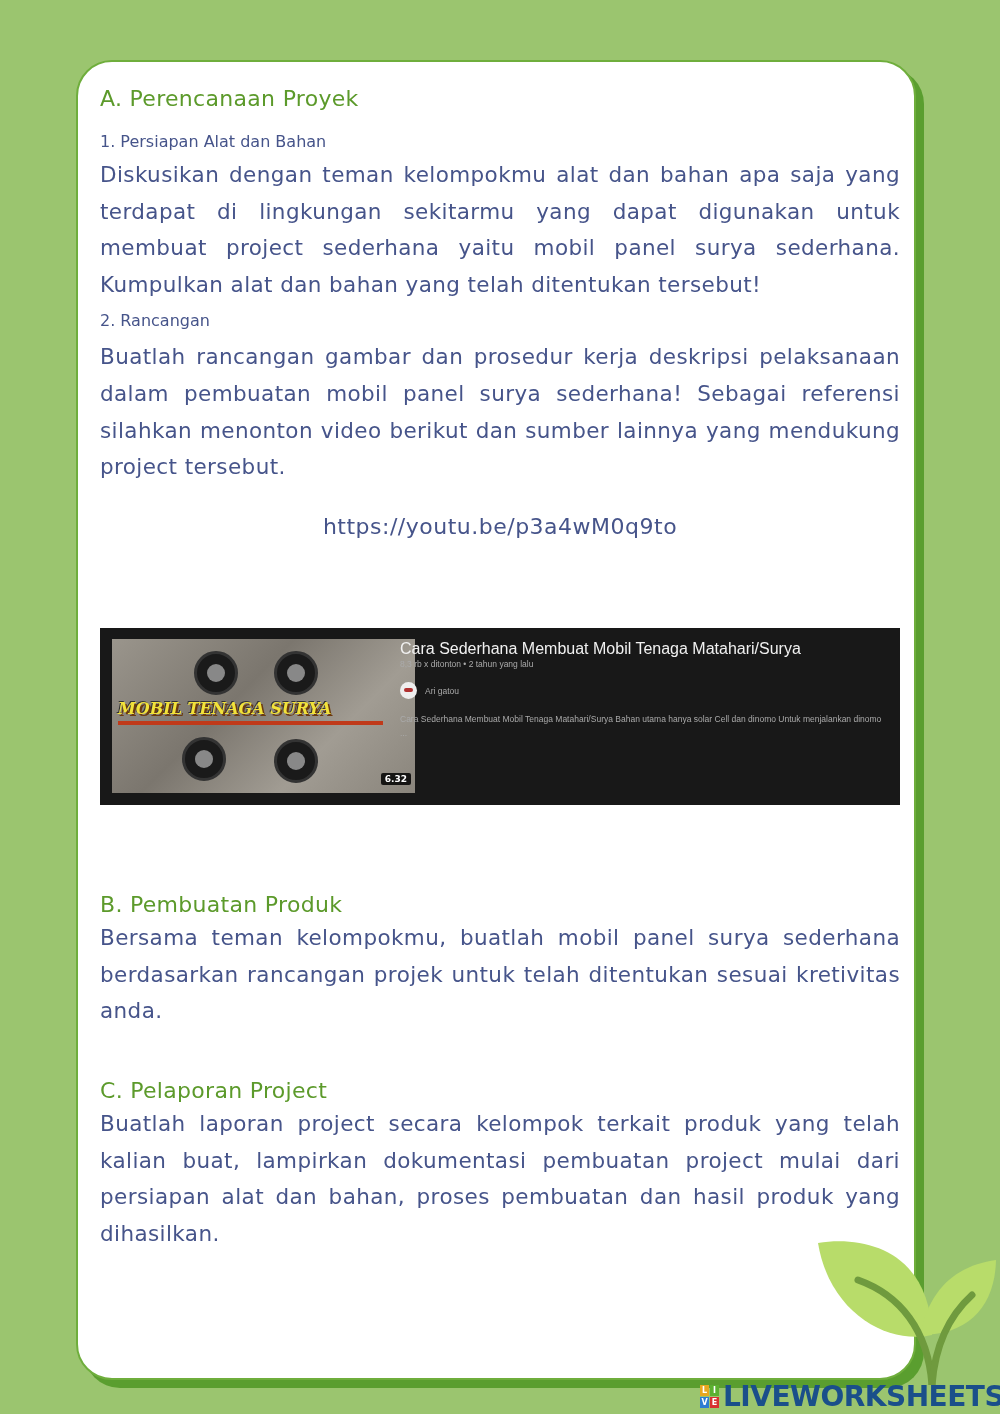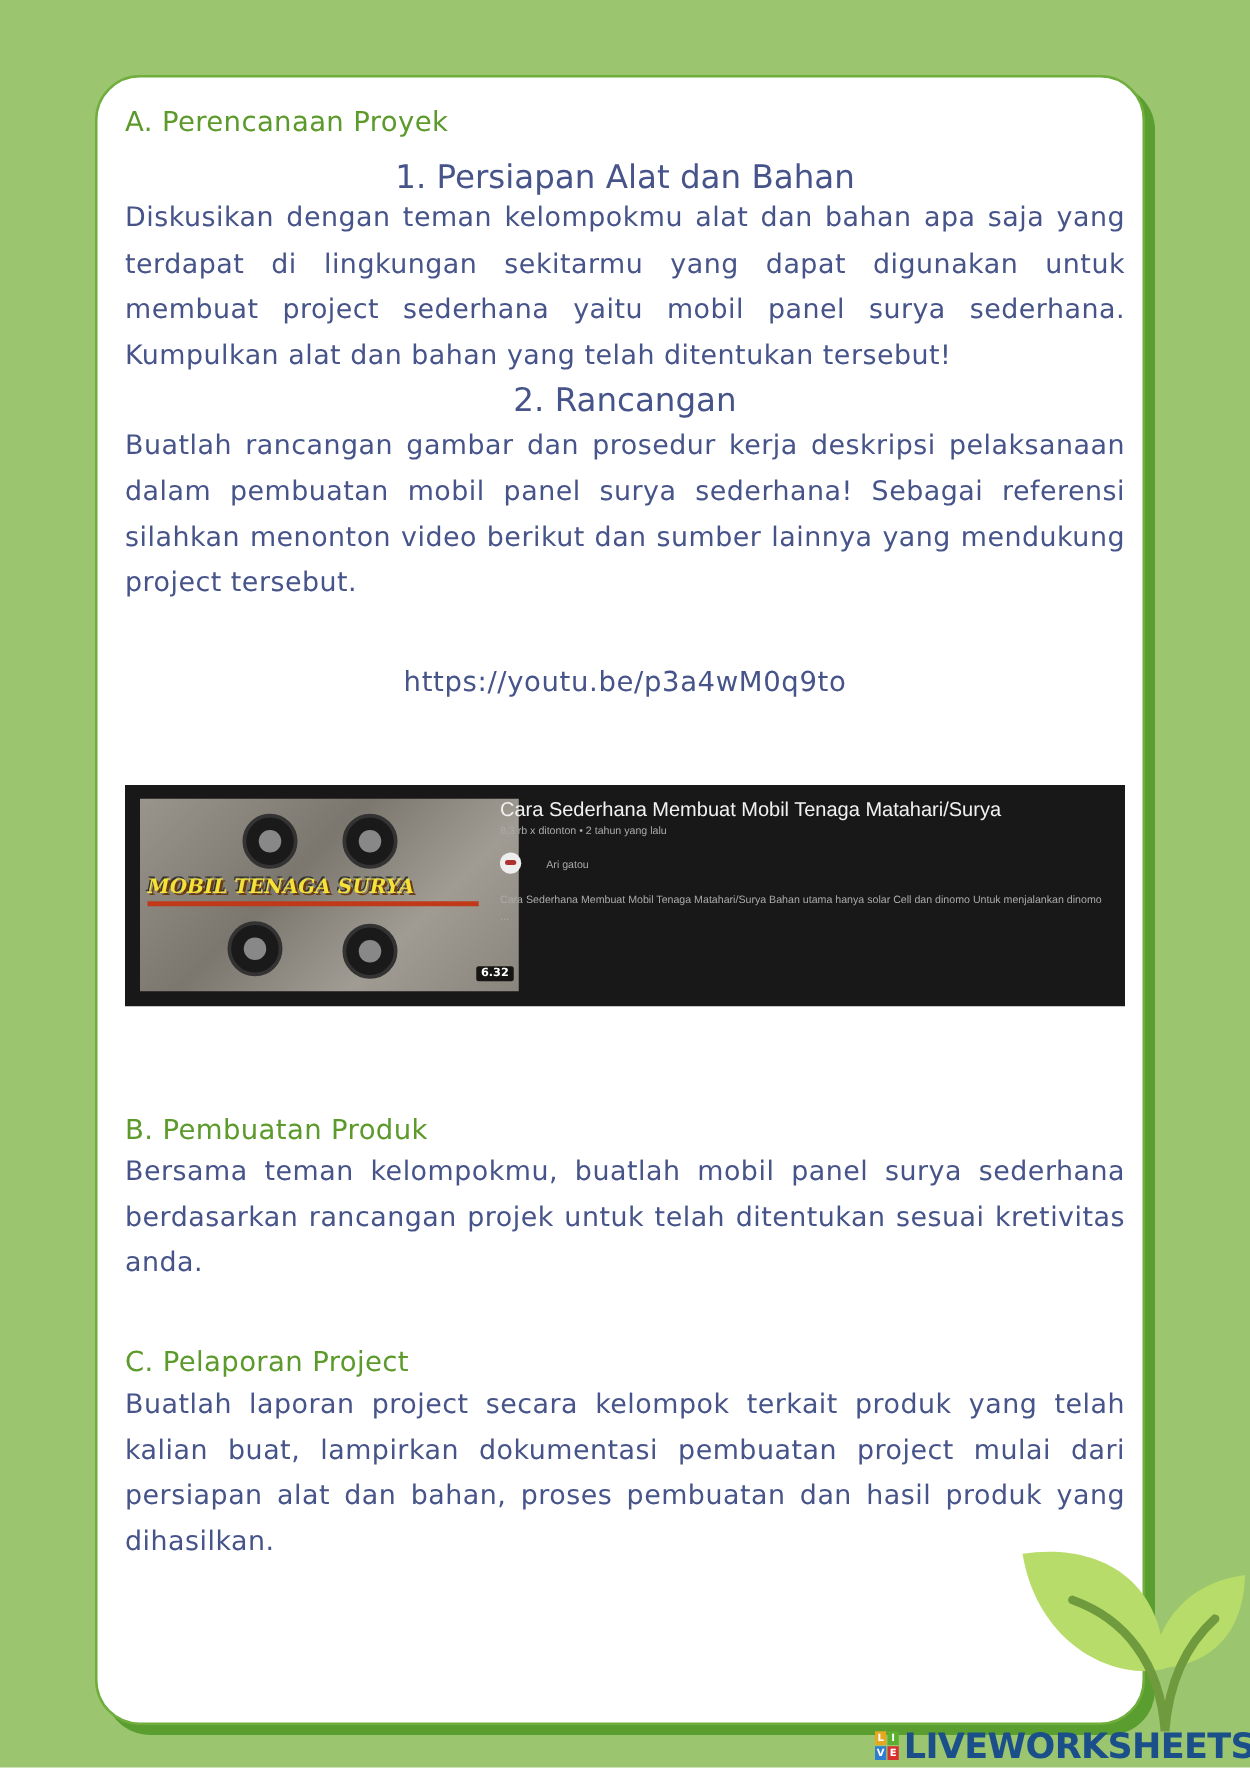--- a/index.html
+++ b/index.html
@@ -1,32 +1,32 @@
 <!DOCTYPE html>
 <html><head>
 <meta charset="utf-8">
 <style>
   html, body { margin:0; padding:0; }
   body { width:1000px; height:1414px; background:#9bc56f; position:relative; overflow:hidden; font-family:"DejaVu Sans", sans-serif; }
   .card-shadow { position:absolute; left:84px; top:68px; width:840px; height:1320px; background:#5a9e2f; border-radius:36px; }
   .card { position:absolute; left:76px; top:60px; width:840px; height:1320px; background:#fff; border-radius:36px; border:2px solid #6fae3c; box-sizing:border-box; }
   .content { position:absolute; left:100px; top:82px; width:800px; color:#46548a; font-size:21.5px; }
   .h-green { color:#5c9a2b; font-size:22px; letter-spacing:0.3px; margin:0; }
-  .h-sub { color:#46548a; font-size:26px; margin:0;text-align:center; }
+  .h-sub { color:#46548a; font-size:16px; margin:0; }
   .p { text-align:justify; text-align-last:left; line-height:36.6px; margin:0; letter-spacing:0.4px; }
   .link { text-align:center; color:#46548a; font-size:22px; letter-spacing:0.5px; }
   .video { position:absolute; left:100px; top:628px; width:800px; height:177px; background:#181818; }
   .thumb { position:absolute; left:12px; top:11px; width:303px; height:154px; background:linear-gradient(135deg,#9a958c,#7b766e 40%,#a19c93 70%,#8a857c); overflow:hidden; }
   .wheel { position:absolute; width:38px; height:38px; border-radius:50%; background:#1a1a1a; border:3px solid #333; }
   .wheel::after { content:""; position:absolute; left:10px; top:10px; width:18px; height:18px; border-radius:50%; background:#888; }
   .banner { position:absolute; left:6px; top:60px; width:265px; height:22px; font-family:"DejaVu Serif", serif; font-weight:bold; font-style:italic; font-size:16px; color:#f2e23a; text-shadow:2px 2px 0 #6a3a10, -1px -1px 0 #333; white-space:nowrap; border-bottom:4px solid #c03a1a; }
   .duration { position:absolute; right:4px; bottom:8px; background:rgba(0,0,0,0.85); color:#fff; font-size:9px; font-weight:bold; padding:1px 4px; border-radius:2px; }
   .vtitle { position:absolute; left:300px; top:12px; color:#f1f1f1; font-family:"Liberation Sans", sans-serif; font-size:16px; }
   .vmeta { position:absolute; left:300px; top:31px; color:#aaa; font-family:"Liberation Sans", sans-serif; font-size:8.5px; }
-  .vchan { position:absolute; left:300px; top:54px; display:flex; align-items:center; gap:20px; color:#aaa; font-family:"Liberation Sans", sans-serif; font-size:8.5px; }
+  .vchan { position:absolute; left:300px; top:54px; display:flex; align-items:center; gap:8px; color:#aaa; font-family:"Liberation Sans", sans-serif; font-size:8.5px; }
   .avatar { width:17px; height:17px; border-radius:50%; background:#eee; position:relative; }
   .avatar::after { content:""; position:absolute; left:4px; top:6px; width:9px; height:4px; background:#b03030; border-radius:2px; }
   .vdesc { position:absolute; left:300px; top:84px; width:490px; color:#aaa; font-family:"Liberation Sans", sans-serif; font-size:8.5px; line-height:14px; }
   .leaves { position:absolute; left:810px; top:1235px; width:190px; height:150px; }
   .logo { position:absolute; left:700px; top:1380px; display:flex; align-items:center; }
   .logo-blocks { display:grid; grid-template-columns:9px 9px; grid-template-rows:11px 11px; gap:1px; margin-right:4px; }
   .logo-blocks span { display:block; color:#fff; font-size:8px; font-weight:bold; text-align:center; line-height:11px; font-family:"DejaVu Sans", sans-serif; }
   .logo-text { color:#1a4f8a; font-weight:bold; font-size:28px; font-family:"DejaVu Sans", sans-serif; letter-spacing:-0.5px; }
 </style>
 </head>
@@ -34,21 +34,21 @@
 
 <div class="card-shadow"></div>
 <div class="card"></div>
 
 <div class="content">
   <p class="h-green" style="margin-top:4px;">A. Perencanaan Proyek</p>
   <p class="h-sub" style="margin-top:16px;line-height:30px;">1. Persiapan Alat dan Bahan</p>
   <p class="p">Diskusikan dengan teman kelompokmu alat dan bahan apa saja yang terdapat di lingkungan sekitarmu yang dapat digunakan untuk membuat project sederhana yaitu mobil panel surya sederhana. Kumpulkan alat dan bahan yang telah ditentukan tersebut!</p>
   <p class="h-sub" style="line-height:36px;">2. Rancangan</p>
   <p class="p">Buatlah rancangan gambar dan prosedur kerja deskripsi pelaksanaan dalam pembuatan mobil panel surya sederhana! Sebagai referensi silahkan menonton video berikut dan sumber lainnya yang mendukung project tersebut.</p>
-  <p class="link" style="margin-top:48px;">https://youtu.be/p3a4wM0q9to</p>
+  <p class="link" style="margin-top:28px;">https://youtu.be/p3a4wM0q9to</p>
 </div>
 
 <div class="video">
   <div class="thumb">
     <div class="wheel" style="left:82px;top:12px;"></div>
     <div class="wheel" style="left:162px;top:12px;"></div>
     <div class="wheel" style="left:70px;top:98px;"></div>
     <div class="wheel" style="left:162px;top:100px;"></div>
     <div class="banner">MOBIL TENAGA SURYA</div>
     <div class="duration">6.32</div>

